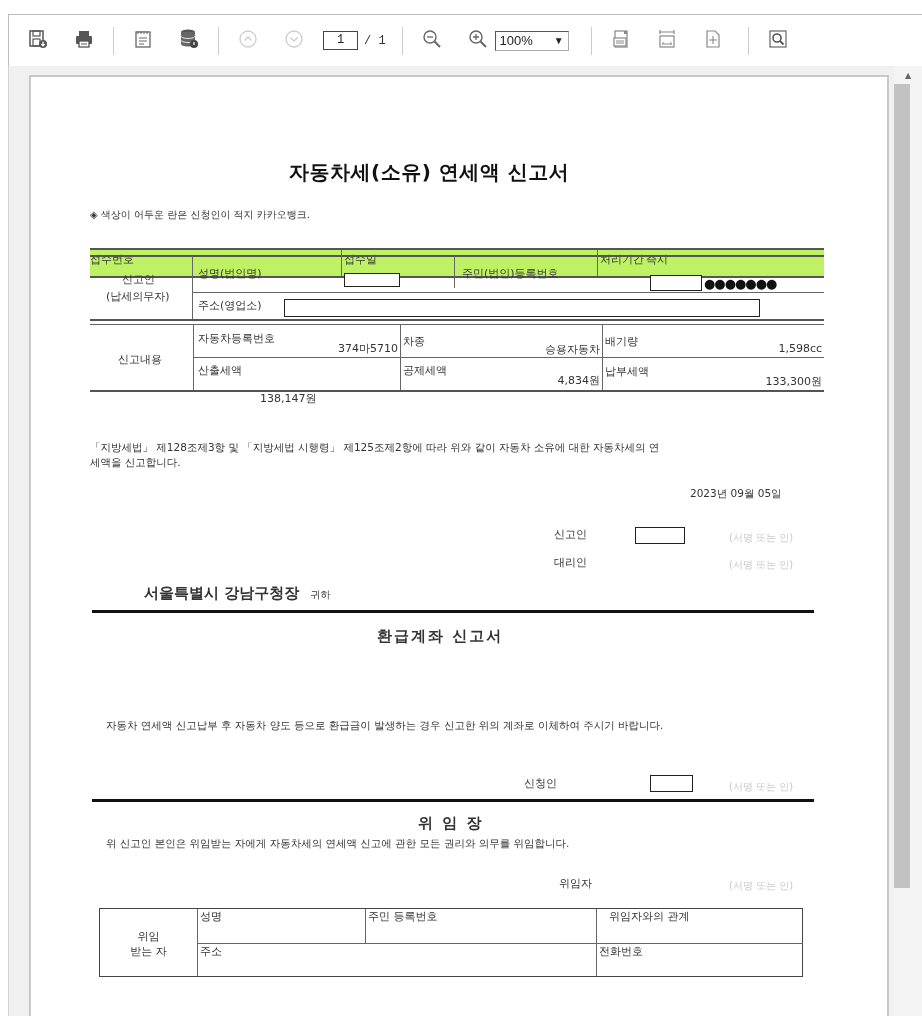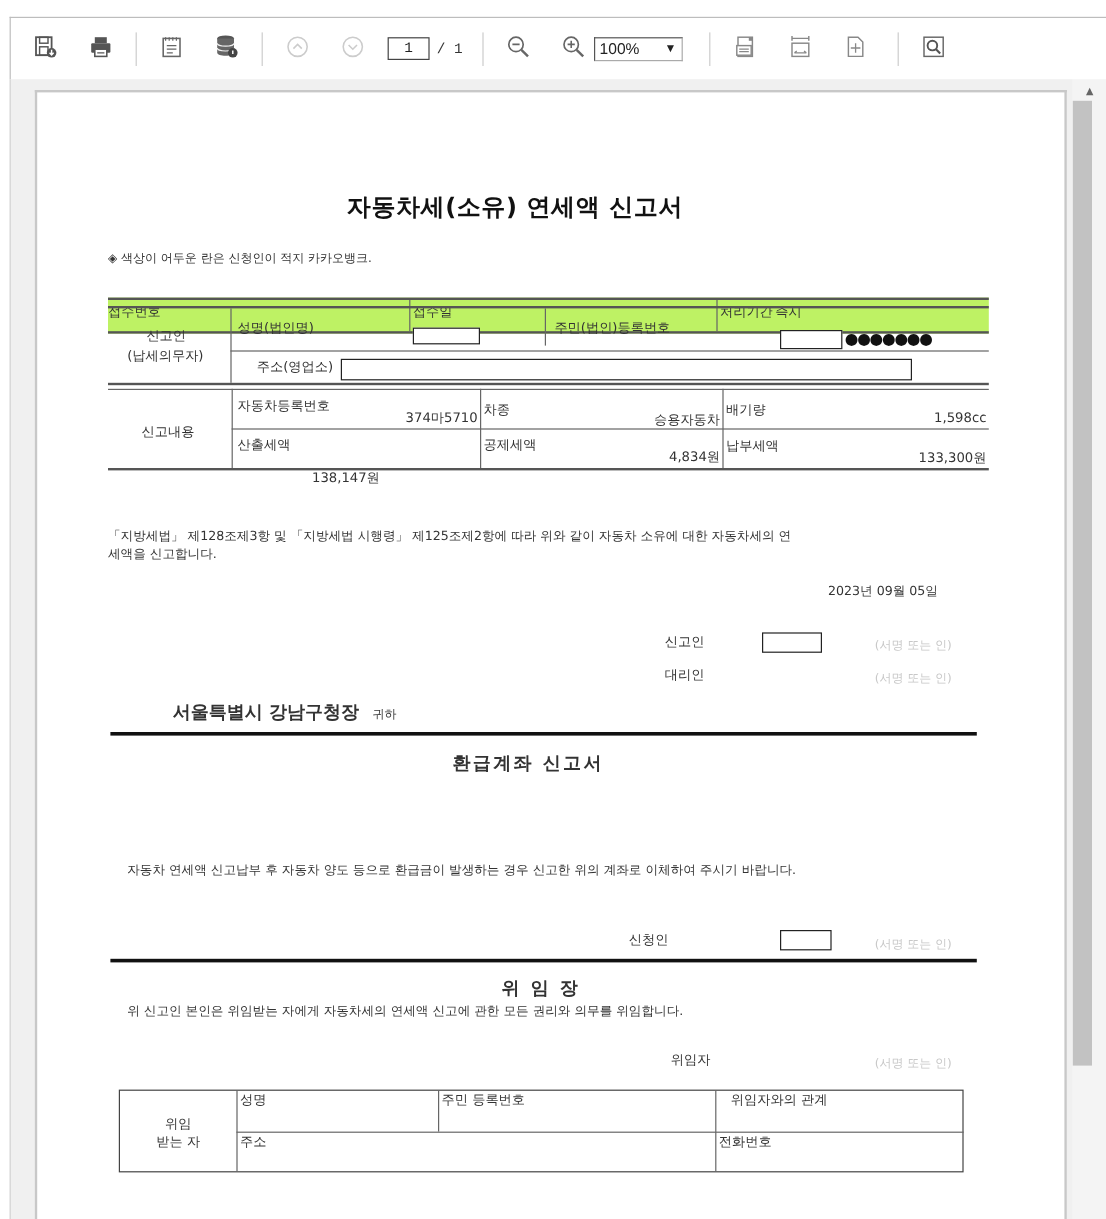--- a/index.html
+++ b/index.html
@@ -234,21 +234,21 @@
     <div class="abs cell-text" style="left:120px; top:270px;">신고인</div>
     <div class="abs cell-text" style="left:104px; top:287px;">(납세의무자)</div>
     <div class="vline" style="left:190px; top:255px; height:62px;"></div>
     <div class="abs cell-text" style="left:196px; top:264px;">성명(법인명)</div>
     <div class="redact-box" style="left:342px; top:271px; width:56px; height:14px;"></div>
     <div class="vline" style="left:452px; top:255px; height:31px;"></div>
     <div class="abs cell-text" style="left:460px; top:264px;">주민(법인)등록번호</div>
     <div class="redact-box" style="left:648px; top:273px; width:52px; height:16px;"></div>
     <div class="abs dots" style="left:702px; top:274px;">●●●●●●●</div>
     <div class="hline" style="left:190px; top:290px; width:632px;"></div>
-    <div class="abs cell-text" style="left:212px; top:296px;">주소(영업소)</div>
+    <div class="abs cell-text" style="left:196px; top:296px;">주소(영업소)</div>
     <div class="redact-box" style="left:282px; top:297px; width:476px; height:18px;"></div>
     <div class="hline2" style="left:88px; top:317px; width:734px;"></div>
 
     <div class="hline" style="left:88px; top:322px; width:734px;"></div>
     <div class="abs cell-text" style="left:116px; top:350px;">신고내용</div>
     <div class="vline" style="left:191px; top:322px; height:66px;"></div>
     <div class="abs cell-text" style="left:196px; top:329px;">자동차등록번호</div>
     <div class="abs cell-text" style="left:258px; top:339px; width:138px; text-align:right;">374마5710</div>
     <div class="vline" style="left:398px; top:322px; height:66px;"></div>
     <div class="abs cell-text" style="left:401px; top:332px;">차종</div>

